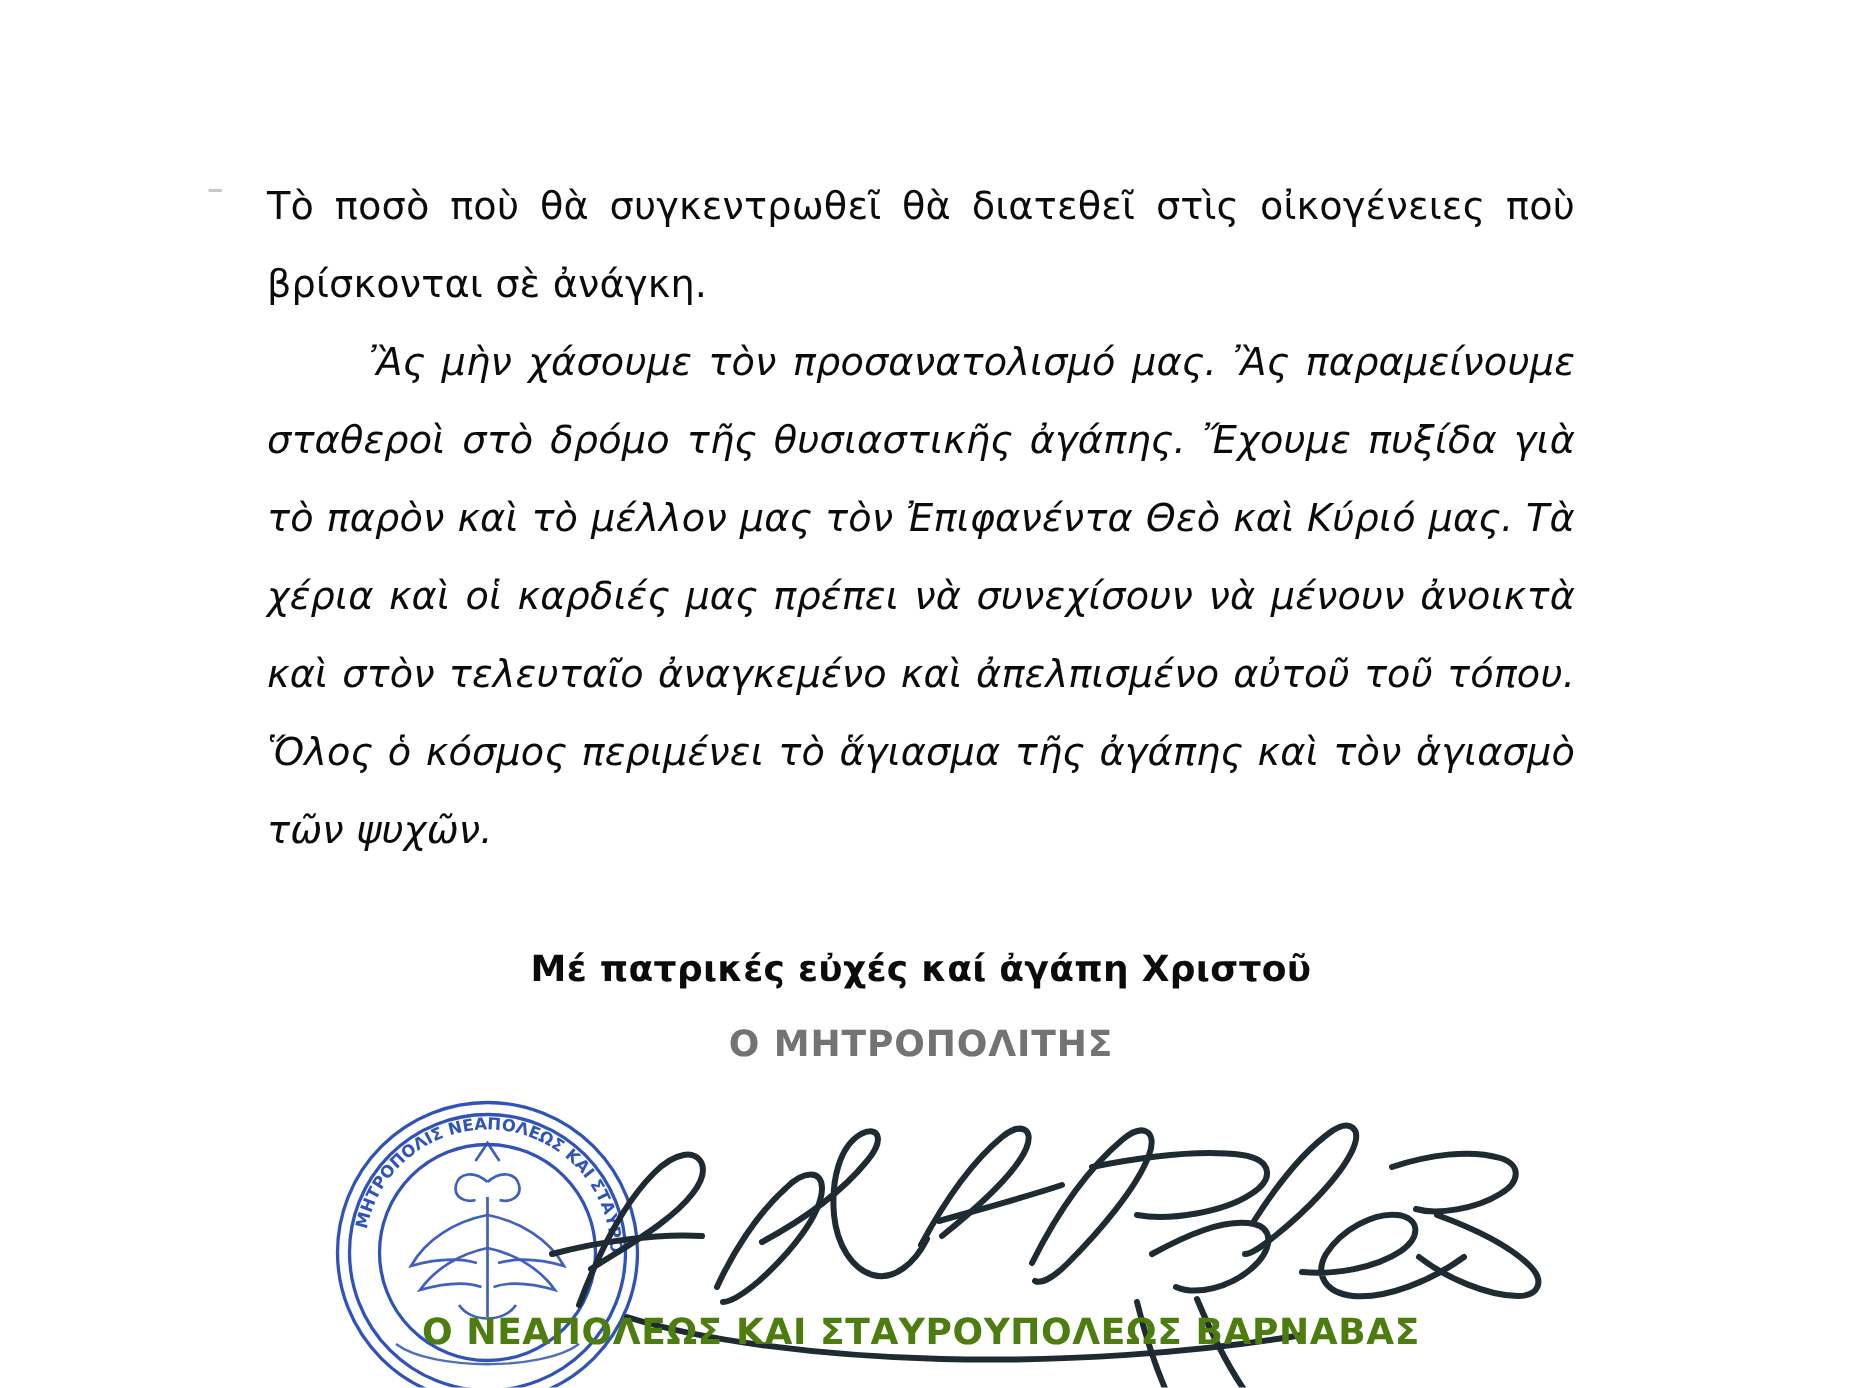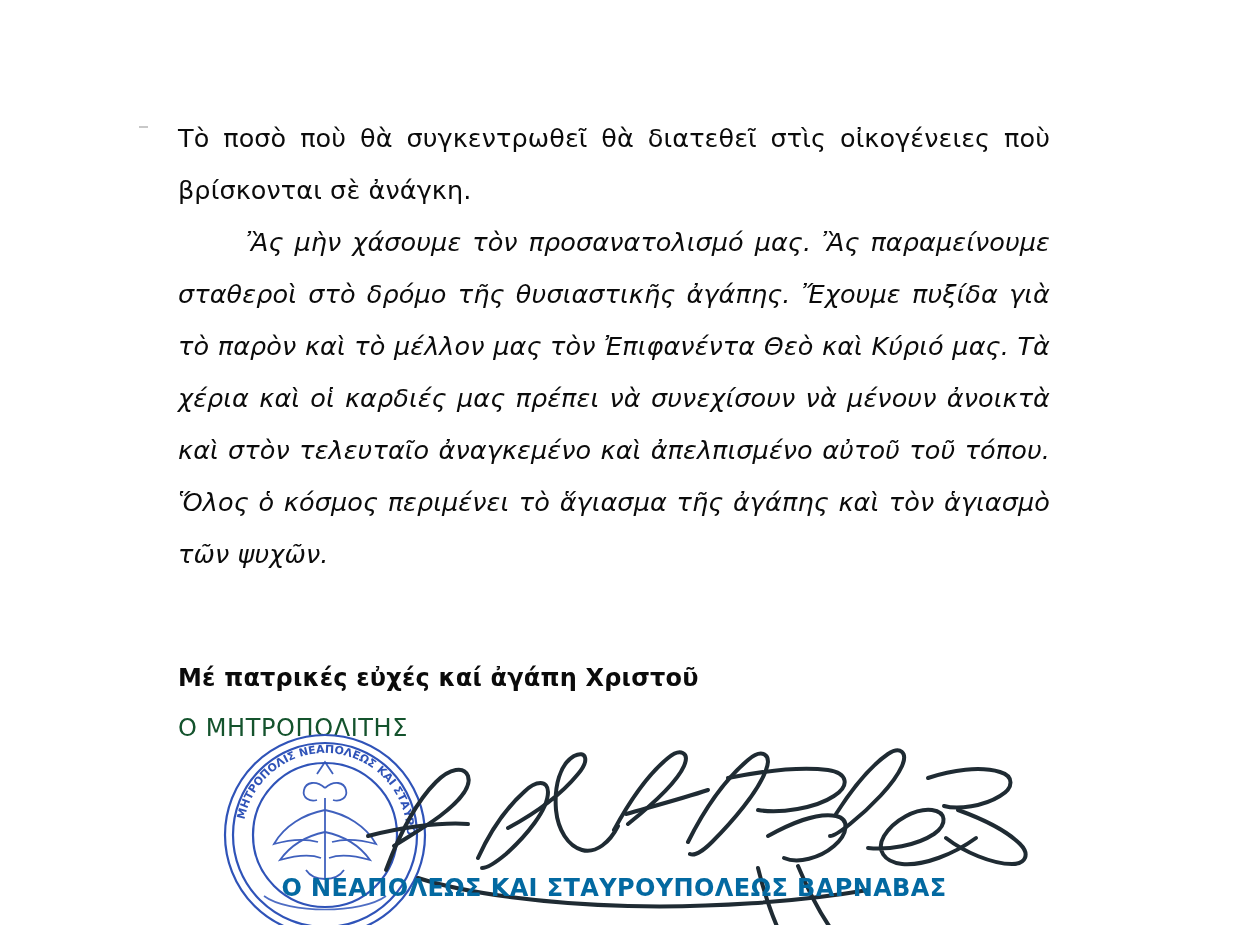--- a/index.html
+++ b/index.html
@@ -41,38 +41,38 @@
     text-indent: 68px;
   }
   .para + .para {
     margin-top: 0px;
     font-style: italic;
   }
   
   .closing {
     position: absolute;
     left: 178px;
-    top: 660px;
+    top: 628px;
     width: 872px;
-    text-align: left;
+    text-align: center;
   }
   .closing-line1 {
     font-size: 24px;
     font-weight: bold;
     line-height: 36px;
     letter-spacing: 0.2px;
     color: #0b0b0b;
   }
   .closing-line2 {
     font-size: 24px;
-    font-weight: normal;
+    font-weight: bold;
     line-height: 36px;
     margin-top: 14px;
     letter-spacing: 0.6px;
-    color: #14532d;
+    color: #737373;
   }
   .signature-block {
     position: absolute;
     left: 178px;
     top: 728px;
     width: 872px;
     height: 200px;
   }
   .seal {
     position: absolute;
@@ -83,21 +83,21 @@
   }
   .sig-name {
     position: absolute;
     left: 0px;
     top: 146px;
     width: 872px;
     text-align: center;
     font-size: 24px;
     font-weight: bold;
     letter-spacing: 0.4px;
-    color: #0369a1;
+    color: #4d7c0f;
     z-index: 5;
   }
   .handwriting {
     position: absolute;
     left: 150px;
     top: -10px;
     width: 730px;
     height: 215px;
     pointer-events: none;
   }

